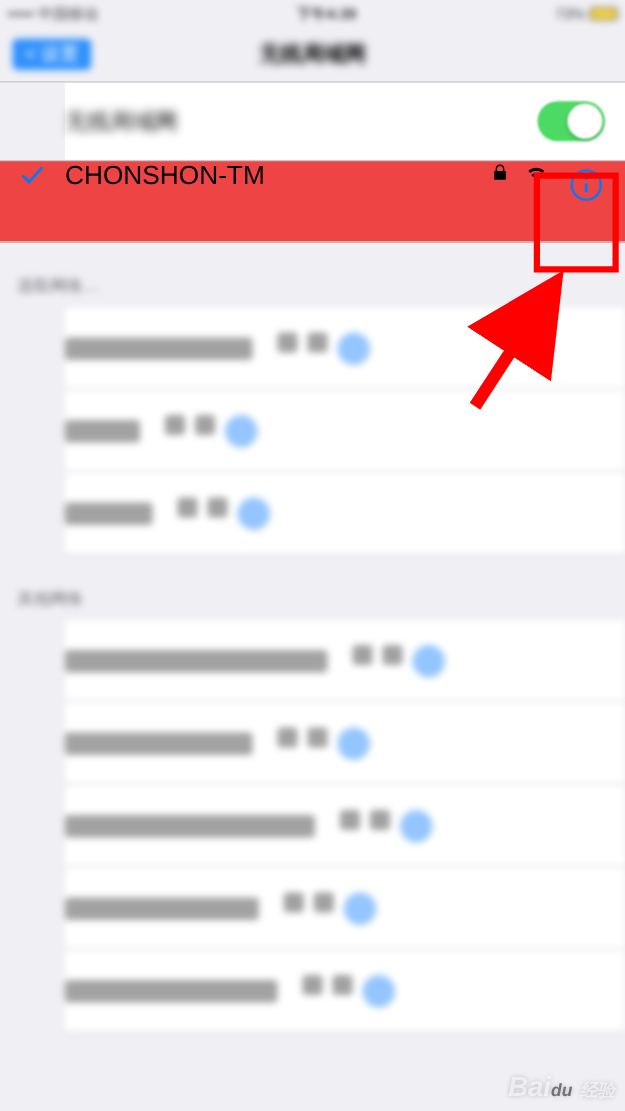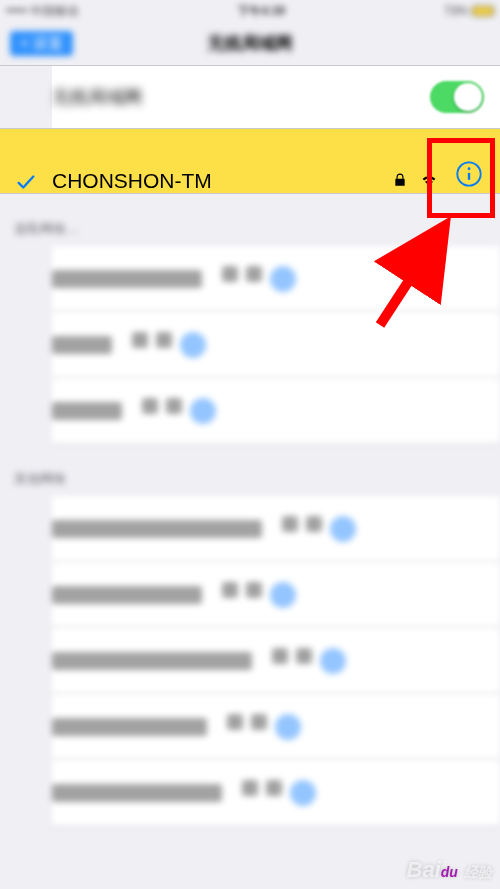--- a/index.html
+++ b/index.html
@@ -75,23 +75,23 @@
       content: '';
       position: absolute;
       right: 2px; top: 2px;
       width: 28px; height: 28px;
       background: #fff;
       border-radius: 50%;
       box-shadow: 0 1px 3px rgba(0,0,0,0.3);
     }
     
     .row {
-      background: #fde047;
-      display: flex;
-      align-items: flex-end;
+      background: #ef4444;
+      display: flex;
+      align-items: flex-start;
       height: 66px;
       border-top: 1px solid #c8c7cc;
       border-bottom: 1px solid #c8c7cc;
     }
     .row .check {
       width: 52px;
       display: flex;
       justify-content: center;
       color: #007aff;
     }
@@ -289,14 +289,14 @@
 <svg class="arrow" viewBox="0 0 120 120">
   <defs>
       <marker id="ah" markerWidth="8" markerHeight="8" refX="6" refY="4" orient="auto">
         <polygon points="0 0, 8 4, 0 8" fill="#ff0000"></polygon>
       </marker>
     </defs>
   <line x1="10" y1="110" x2="70" y2="18" stroke="#ff0000" stroke-width="10" marker-end="url(#ah)"></line>
 </svg>
 
 <div class="watermark">
-  Bai<span style="color:#a21caf">du</span> <span title="Baidu 经验">经验</span>
+  Bai<span style="color:#737373">du</span> <span title="Baidu 经验">经验</span>
 </div>
 
 </body></html>

